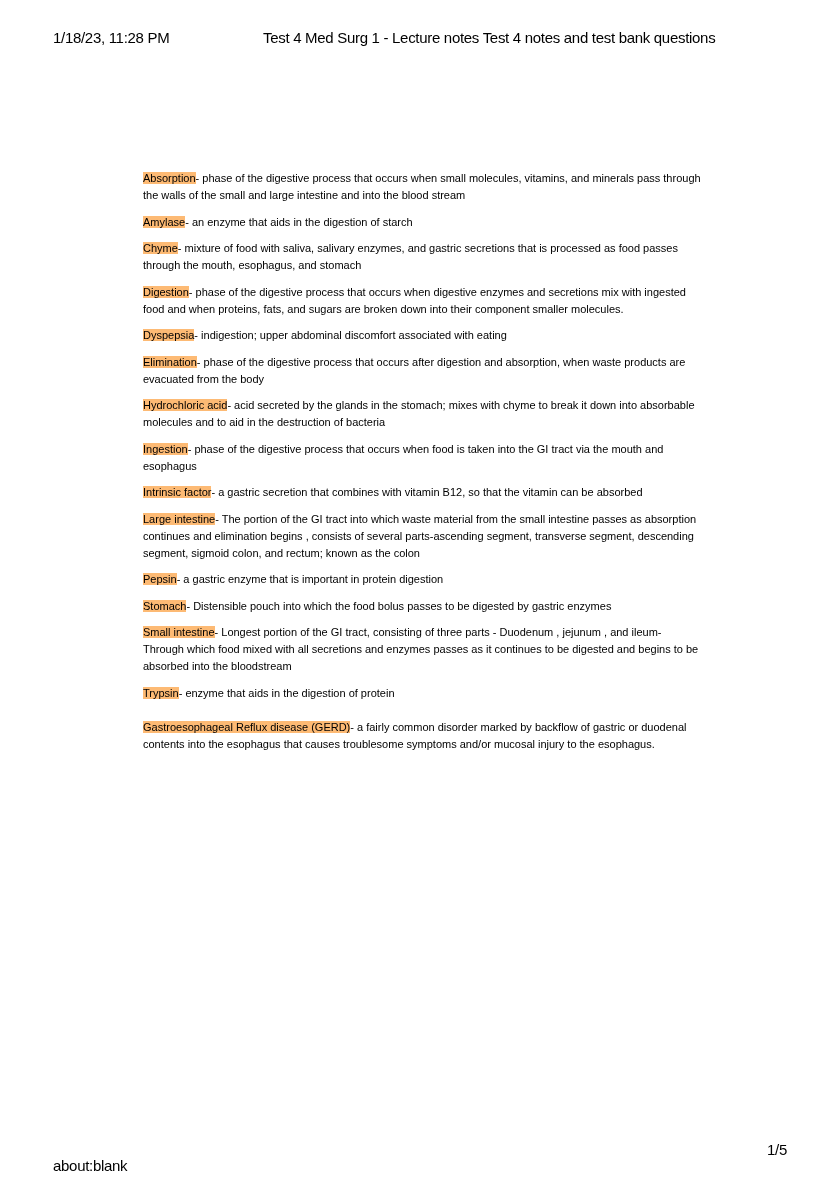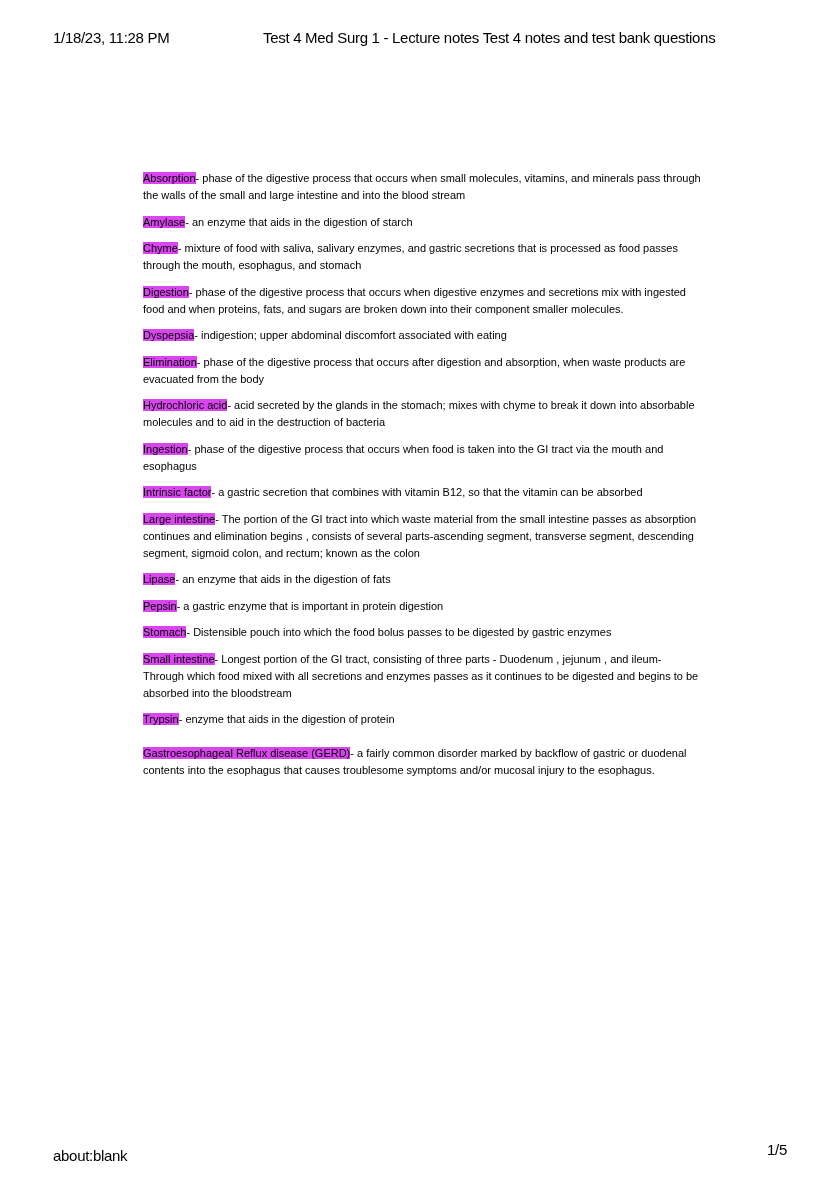--- a/index.html
+++ b/index.html
@@ -40,40 +40,40 @@
     .print-footer {
       position: absolute;
       top: 1141px;
       left: 53px;
       right: 53px;
       height: 20px;
       font-family: "Liberation Sans", sans-serif;
       font-size: 15px;
       letter-spacing: -0.3px;
     }
-    .print-footer .url { position: absolute; left: 0; top: 6px; }
+    .print-footer .url { position: absolute; left: 0; top: 16px; }
     .print-footer .page { position: absolute; right: 0; top: 0; }
 
     .content {
       position: absolute;
       top: 170px;
       left: 143px;
       width: 560px;
       font-family: "Liberation Sans", sans-serif;
       font-size: 11px;
       line-height: 17px;
     }
     .entry {
       margin: 0 0 9.5px 0;
     }
     .entry.gap {
       margin-top: 17px;
     }
     .term {
-      background: #d946ef;
+      background: #fdba74;
     }
   </style>
 </head>
 <body>
 
 <div class="print-header">
   <span class="date">1/18/23, 11:28 PM</span>
   <span class="title">Test 4 Med Surg 1 - Lecture notes Test 4 notes and test bank questions</span>
 </div>
 
@@ -81,21 +81,20 @@
   <p class="entry"><span class="term">Absorption</span><span>- phase of the digestive process that occurs when small molecules, vitamins, and minerals pass through the walls of the small and large intestine and into the blood stream</span></p>
   <p class="entry"><span class="term">Amylase</span><span>- an enzyme that aids in the digestion of starch</span></p>
   <p class="entry"><span class="term">Chyme</span><span>- mixture of food with saliva, salivary enzymes, and gastric secretions that is processed as food passes through the mouth, esophagus, and stomach</span></p>
   <p class="entry"><span class="term">Digestion</span><span>- phase of the digestive process that occurs when digestive enzymes and secretions mix with ingested food and when proteins, fats, and sugars are broken down into their component smaller molecules.</span></p>
   <p class="entry"><span class="term">Dyspepsia</span><span>- indigestion; upper abdominal discomfort associated with eating</span></p>
   <p class="entry"><span class="term">Elimination</span><span>- phase of the digestive process that occurs after digestion and absorption, when waste products are evacuated from the body</span></p>
   <p class="entry"><span class="term">Hydrochloric acid</span><span>- acid secreted by the glands in the stomach; mixes with chyme to break it down into absorbable molecules and to aid in the destruction of bacteria</span></p>
   <p class="entry"><span class="term">Ingestion</span><span>- phase of the digestive process that occurs when food is taken into the GI tract via the mouth and esophagus</span></p>
   <p class="entry"><span class="term">Intrinsic factor</span><span>- a gastric secretion that combines with vitamin B12, so that the vitamin can be absorbed</span></p>
   <p class="entry"><span class="term">Large intestine</span><span>- The portion of the GI tract into which waste material from the small intestine passes as absorption continues and elimination begins , consists of several parts-ascending segment, transverse segment, descending segment, sigmoid colon, and rectum; known as the colon</span></p>
-  <p class="entry"><span class="term">Lipase</span><span>- an enzyme that aids in the digestion of fats</span></p>
   <p class="entry"><span class="term">Pepsin</span><span>- a gastric enzyme that is important in protein digestion</span></p>
   <p class="entry"><span class="term">Stomach</span><span>- Distensible pouch into which the food bolus passes to be digested by gastric enzymes</span></p>
   <p class="entry"><span class="term">Small intestine</span><span>- Longest portion of the GI tract, consisting of three parts - Duodenum , jejunum , and ileum- Through which food mixed with all secretions and enzymes passes as it continues to be digested and begins to be absorbed into the bloodstream</span></p>
   <p class="entry"><span class="term">Trypsin</span><span>- enzyme that aids in the digestion of protein</span></p>
   <p class="entry gap"><span class="term">Gastroesophageal Reflux disease (GERD)</span><span>- a fairly common disorder marked by backflow of gastric or duodenal contents into the esophagus that causes troublesome symptoms and/or mucosal injury to the esophagus.</span></p>
 </div>
 
 <div class="print-footer">
   <span class="url">about:blank</span>
   <span class="page">1/5</span>

